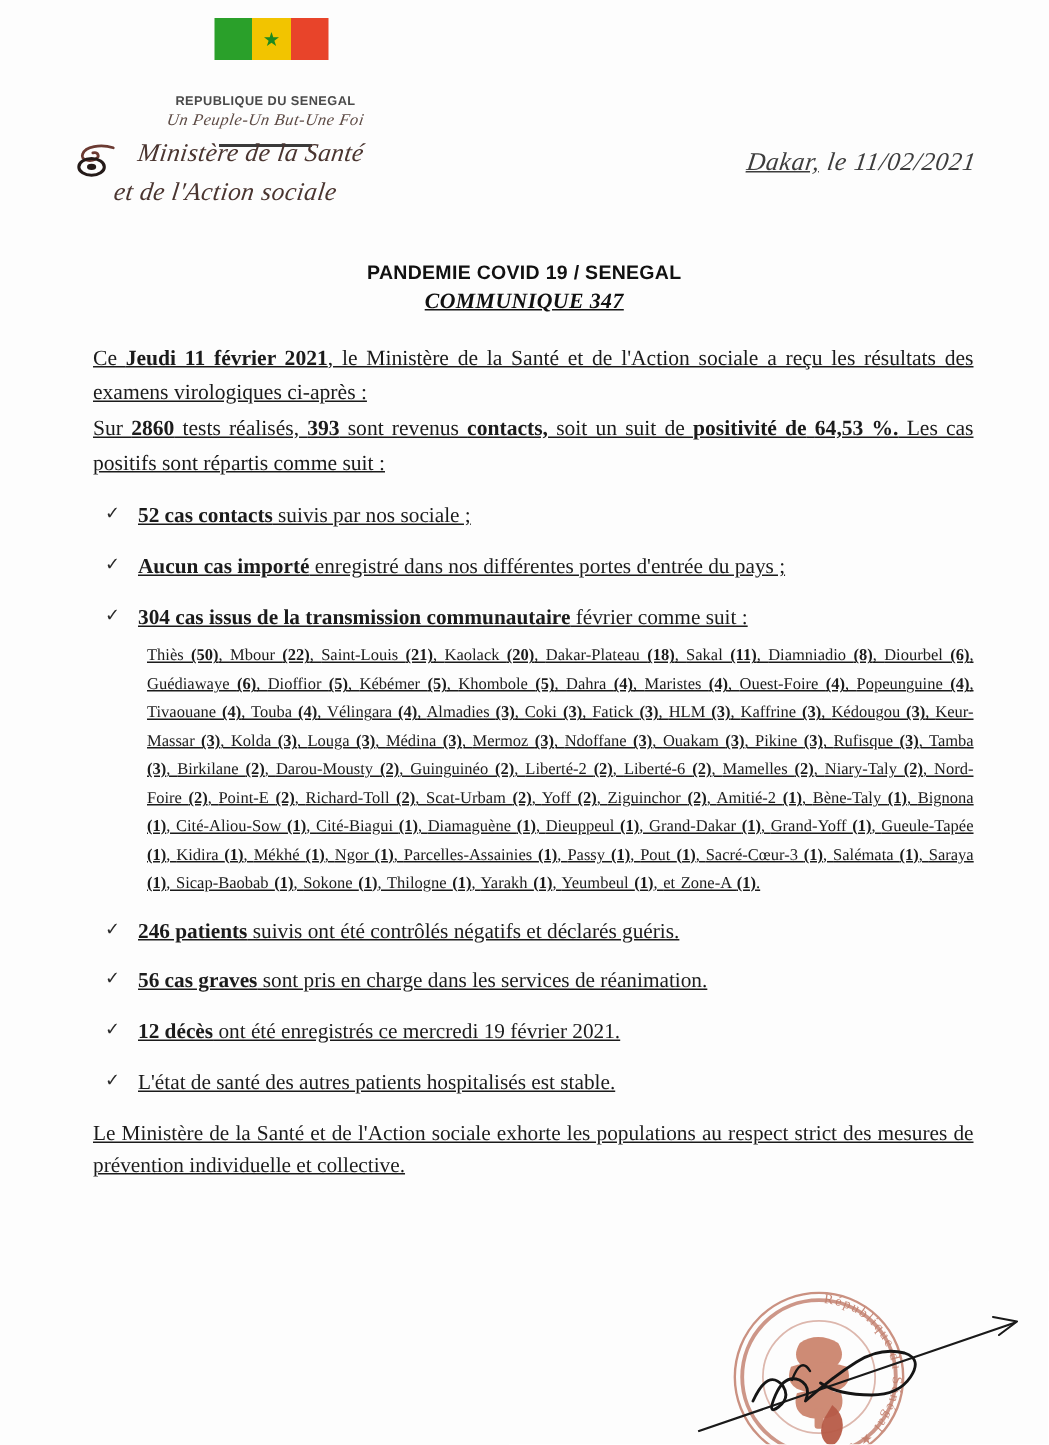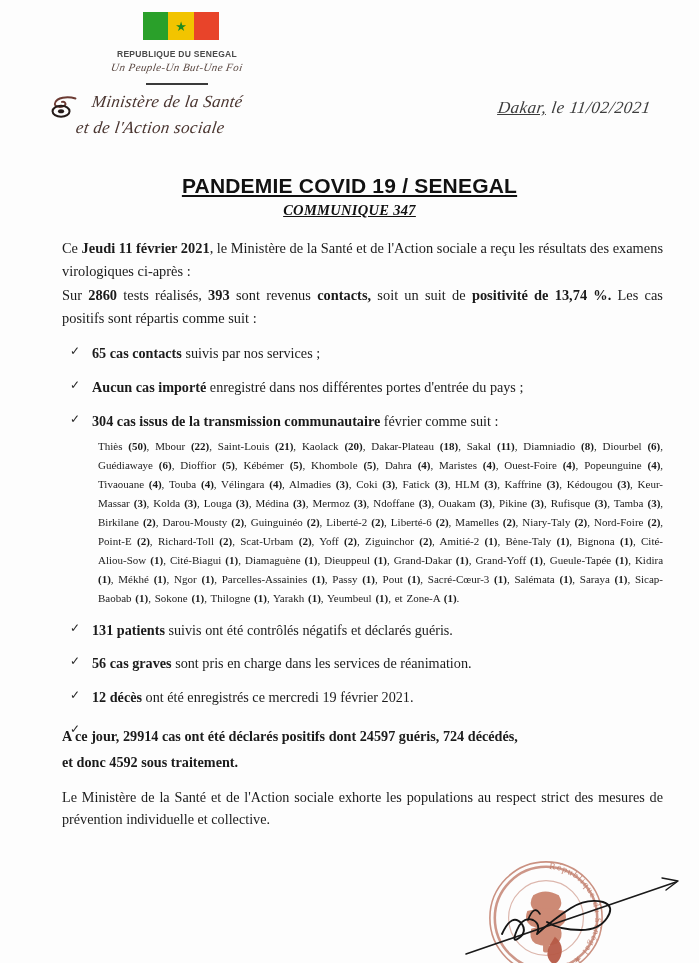--- a/index.html
+++ b/index.html
@@ -52,21 +52,21 @@
     color: #1e8a1e;
     font-size: 13px;
     line-height: 1;
   }
   .rep-line {
     font-family: "Liberation Sans", sans-serif;
     font-size: 8.5px;
     font-weight: bold;
     letter-spacing: 0.3px;
     color: #4a4a4a;
-    margin-top: 5px;
+    margin-top: 17px;
   }
   .motto {
     font-family: "Liberation Serif", serif;
     font-style: italic;
     font-size: 11px;
     color: #5c4a44;
     margin-top: 2px;
     letter-spacing: 0.4px;
     transform: skewX(-9deg);
   }
@@ -122,43 +122,43 @@
   .dateline .city { text-decoration: underline; }
 
   
   .titles {
     margin-top: 14px;
     text-align: center;
   }
   .doc-title {
     font-family: "Liberation Sans", sans-serif;
     font-weight: bold;
-    font-size: 21px;
+    font-size: 13px;
     letter-spacing: 0.2px;
-    text-decoration: underline;
     color: #111;
   }
   .doc-subtitle {
     font-family: "Liberation Serif", serif;
     font-weight: bold;
     font-style: italic;
     font-size: 14.5px;
     text-decoration: underline;
     margin-top: 4px;
     letter-spacing: 0.3px;
     color: #111;
     text-align: center;
   }
 
   
   .body-wrap {
-    margin: 18px 36px 0 62px;
+    margin: 18px 50px 0 62px;
     font-size: 14.4px;
     line-height: 1.62;
     text-align: justify;
+    text-decoration: underline;
   }
   .para { margin: 0; }
   b { font-weight: bold; }
 
   .checklist {
     list-style: none;
     margin: 12px 0 0 0;
     padding: 0;
   }
   .checklist > li {
@@ -264,65 +264,62 @@
   </div>
 
   <div class="body-wrap">
 
     <p class="para">
       <span>Ce </span><b>Jeudi 11 février 2021</b><span>, le Ministère de la Santé et de l'Action sociale a reçu les résultats des examens virologiques ci-après :</span>
     </p>
 
     <p class="para">
       <span>Sur </span><b>2860</b><span> tests réalisés, </span><b>393</b><span> sont revenus </span><b>contacts,</b><span> soit un suit de </span><b>positivité de</b>
-      <b>13,74 %.</b><span> Les cas positifs sont répartis comme suit :</span>
+      <b>64,53 %.</b><span> Les cas positifs sont répartis comme suit :</span>
     </p>
 
     <ul class="checklist">
 
       <li>
         <span class="check">✓</span>
-        <b>65 cas contacts</b><span> suivis par nos services ;</span>
+        <b>52 cas contacts</b><span> suivis par nos sociale ;</span>
       </li>
 
       <li>
         <span class="check">✓</span>
         <b>Aucun cas importé</b><span> enregistré dans nos différentes portes d'entrée du pays ;</span>
       </li>
 
       <li>
         <span class="check">✓</span>
         <b>304 cas issus de la transmission communautaire</b><span> février comme suit :</span>
         <div class="locality-list"><span>Thiès </span><b>(50)</b><span>, </span><span>Mbour </span><b>(22)</b><span>, </span><span>Saint-Louis </span><b>(21)</b><span>, </span><span>Kaolack </span><b>(20)</b><span>, </span><span>Dakar-Plateau </span><b>(18)</b><span>, </span><span>Sakal </span><b>(11)</b><span>, </span><span>Diamniadio </span><b>(8)</b><span>, </span><span>Diourbel </span><b>(6)</b><span>, </span><span>Guédiawaye </span><b>(6)</b><span>, </span><span>Dioffior </span><b>(5)</b><span>, </span><span>Kébémer </span><b>(5)</b><span>, </span><span>Khombole </span><b>(5)</b><span>, </span><span>Dahra </span><b>(4)</b><span>, </span><span>Maristes </span><b>(4)</b><span>, </span><span>Ouest-Foire </span><b>(4)</b><span>, </span><span>Popeunguine </span><b>(4)</b><span>, </span><span>Tivaouane </span><b>(4)</b><span>, </span><span>Touba </span><b>(4)</b><span>, </span><span>Vélingara </span><b>(4)</b><span>, </span><span>Almadies </span><b>(3)</b><span>, </span><span>Coki </span><b>(3)</b><span>, </span><span>Fatick </span><b>(3)</b><span>, </span><span>HLM </span><b>(3)</b><span>, </span><span>Kaffrine </span><b>(3)</b><span>, </span><span>Kédougou </span><b>(3)</b><span>, </span><span>Keur-Massar </span><b>(3)</b><span>, </span><span>Kolda </span><b>(3)</b><span>, </span><span>Louga </span><b>(3)</b><span>, </span><span>Médina </span><b>(3)</b><span>, </span><span>Mermoz </span><b>(3)</b><span>, </span><span>Ndoffane </span><b>(3)</b><span>, </span><span>Ouakam </span><b>(3)</b><span>, </span><span>Pikine </span><b>(3)</b><span>, </span><span>Rufisque </span><b>(3)</b><span>, </span><span>Tamba </span><b>(3)</b><span>, </span><span>Birkilane </span><b>(2)</b><span>, </span><span>Darou-Mousty </span><b>(2)</b><span>, </span><span>Guinguinéo </span><b>(2)</b><span>, </span><span>Liberté-2 </span><b>(2)</b><span>, </span><span>Liberté-6 </span><b>(2)</b><span>, </span><span>Mamelles </span><b>(2)</b><span>, </span><span>Niary-Taly </span><b>(2)</b><span>, </span><span>Nord-Foire </span><b>(2)</b><span>, </span><span>Point-E </span><b>(2)</b><span>, </span><span>Richard-Toll </span><b>(2)</b><span>, </span><span>Scat-Urbam </span><b>(2)</b><span>, </span><span>Yoff </span><b>(2)</b><span>, </span><span>Ziguinchor </span><b>(2)</b><span>, </span><span>Amitié-2 </span><b>(1)</b><span>, </span><span>Bène-Taly </span><b>(1)</b><span>, </span><span>Bignona </span><b>(1)</b><span>, </span><span>Cité-Aliou-Sow </span><b>(1)</b><span>, </span><span>Cité-Biagui </span><b>(1)</b><span>, </span><span>Diamaguène </span><b>(1)</b><span>, </span><span>Dieuppeul </span><b>(1)</b><span>, </span><span>Grand-Dakar </span><b>(1)</b><span>, </span><span>Grand-Yoff </span><b>(1)</b><span>, </span><span>Gueule-Tapée </span><b>(1)</b><span>, </span><span>Kidira </span><b>(1)</b><span>, </span><span>Mékhé </span><b>(1)</b><span>, </span><span>Ngor </span><b>(1)</b><span>, </span><span>Parcelles-Assainies </span><b>(1)</b><span>, </span><span>Passy </span><b>(1)</b><span>, </span><span>Pout </span><b>(1)</b><span>, </span><span>Sacré-Cœur-3 </span><b>(1)</b><span>, </span><span>Salémata </span><b>(1)</b><span>, </span><span>Saraya </span><b>(1)</b><span>, </span><span>Sicap-Baobab </span><b>(1)</b><span>, </span><span>Sokone </span><b>(1)</b><span>, </span><span>Thilogne </span><b>(1)</b><span>, </span><span>Yarakh </span><b>(1)</b><span>, </span><span>Yeumbeul </span><b>(1)</b><span>, </span><span>et Zone-A </span><b>(1)</b><span>.</span></div>
       </li>
 
       <li>
         <span class="check">✓</span>
-        <b>131 patients</b><span> suivis ont été contrôlés négatifs et déclarés guéris.</span>
+        <b>246 patients</b><span> suivis ont été contrôlés négatifs et déclarés guéris.</span>
       </li>
 
       <li>
         <span class="check">✓</span>
         <b>56 cas graves</b><span> sont pris en charge dans les services de réanimation.</span>
       </li>
 
       <li>
         <span class="check">✓</span>
         <b>12 décès</b><span> ont été enregistrés ce mercredi 19 février 2021.</span>
       </li>
 
       <li>
         <span class="check">✓</span>
+        <span>L'état de santé des autres patients hospitalisés est stable.</span>
       </li>
     </ul>
 
-    <div class="closing-strong">
-      <div>A ce jour, 29914 cas ont été déclarés positifs dont 24597 guéris, 724 décédés,</div>
-      <div>et donc 4592 sous traitement.</div>
-    </div>
 
     <div class="closing-note">Le Ministère de la Santé et de l'Action sociale exhorte les populations au respect strict des mesures de prévention individuelle et collective.</div>
   </div>
 
   <div class="stamp-area">
     <svg class="seal" viewBox="0 0 130 130">
       <defs>
         <path id="ringpath" d="M65,65 m-50,0 a50,50 0 1,1 100,0 a50,50 0 1,1 -100,0"></path>
       </defs>
       <circle cx="65" cy="65" r="57" fill="none" stroke="#b4614b" stroke-width="1.6" opacity="0.85"></circle>

